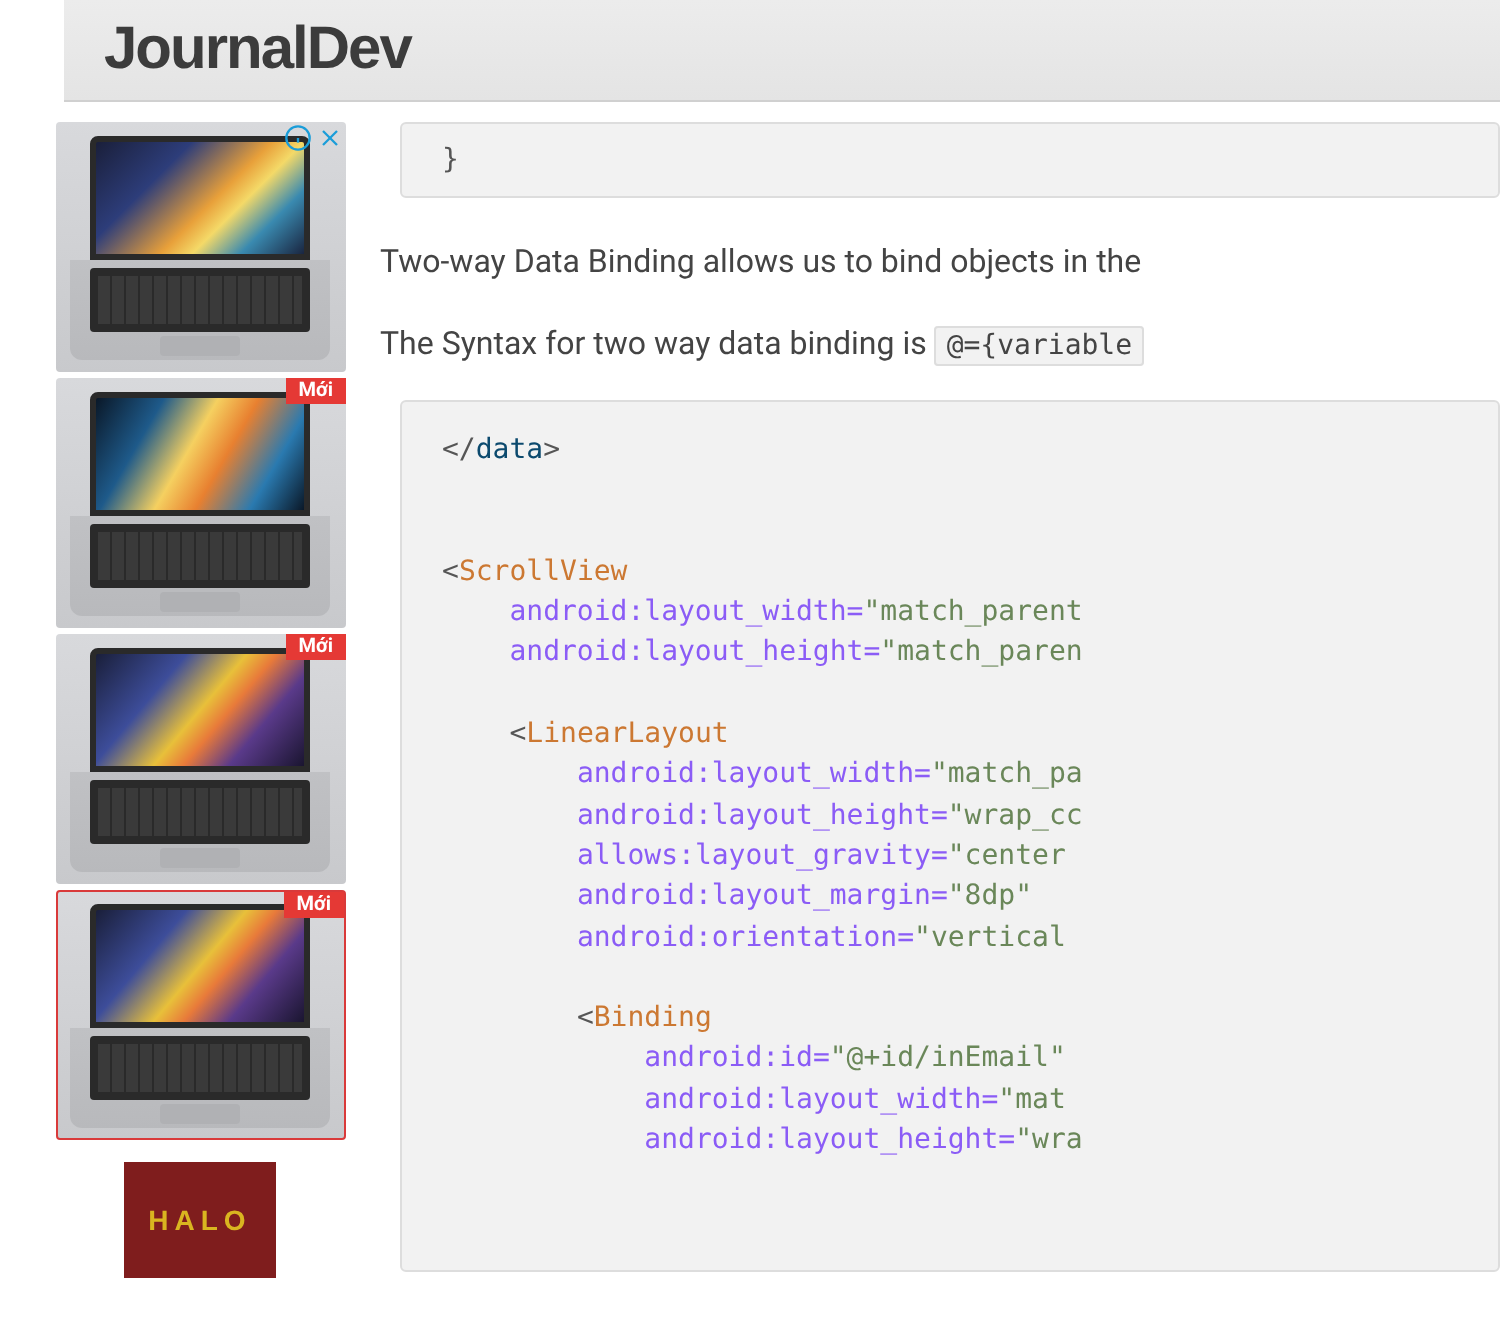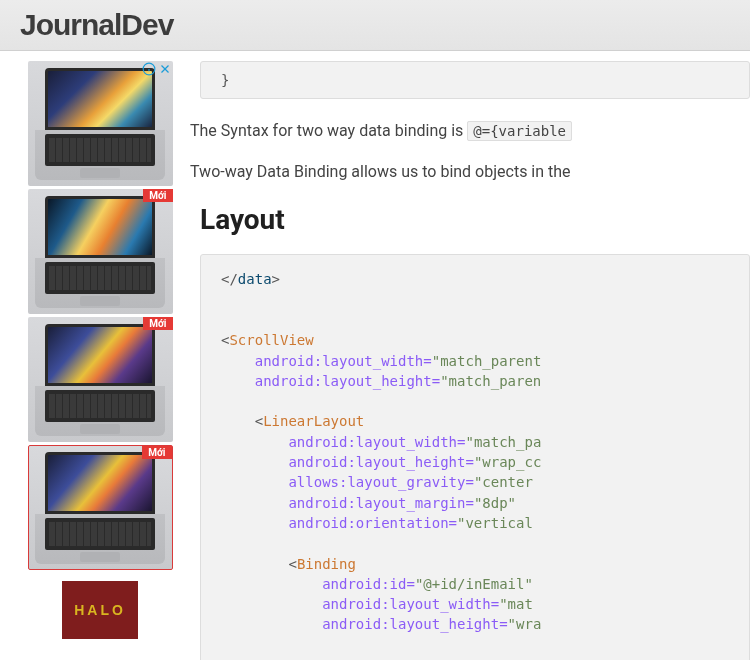--- a/index.html
+++ b/index.html
@@ -1,17 +1,17 @@
 <!DOCTYPE html>
 <html><head>
 <meta charset="utf-8">
 <style>
 *{margin:0;padding:0;box-sizing:border-box;}
 body{font-family:-apple-system,BlinkMacSystemFont,"Segoe UI",Roboto,Arial,sans-serif;background:#fff;color:#333;overflow:hidden;width:750px;height:661px;}
-.header{background:linear-gradient(to bottom,#ececec,#e4e4e4);padding:8px 20px;border-bottom:1px solid #d0d0d0;}
+.header{background:linear-gradient(to bottom,#ececec,#e4e4e4);padding:8px 20px;border-bottom:1px solid #d0d0d0;margin-left:32px;}
 .logo{font-family:Verdana,Arial,sans-serif;font-size:30px;font-weight:900;color:#3c3c3c;letter-spacing:-1px;}
 .content{display:flex;height:calc(100% - 52px);}
 .sidebar{width:190px;padding:10px 10px 10px 20px;display:flex;flex-direction:column;align-items:center;}
 .ad-card{width:145px;height:125px;margin-bottom:3px;position:relative;background:linear-gradient(to bottom,#d8d9dc 0%,#c8c9cc 100%);border-radius:2px;display:flex;flex-direction:column;align-items:center;justify-content:center;}
 .ad-card.selected{border:1px solid #d93a3a;}
 .ad-badge{position:absolute;top:0;right:0;background:#e53935;color:#fff;font-size:10px;padding:1px 6px;font-weight:bold;}
 .ad-icons{position:absolute;top:0;right:0;display:flex;gap:2px;padding:1px;}
 .ad-icon{width:14px;height:14px;color:#1a9dd9;}
 .laptop-screen{width:110px;height:62px;background:linear-gradient(135deg,#1a1f3a 0%,#2d3d7a 30%,#e8a03a 55%,#f4d968 65%,#3a8ab0 80%,#1a2540 100%);border:3px solid #2a2a2a;border-radius:4px 4px 0 0;}
 .laptop-screen.v2{background:linear-gradient(120deg,#0a1828 0%,#1e5a8a 25%,#f5d060 45%,#e88030 60%,#2a7ab0 80%,#0a1828 100%);}
@@ -95,29 +95,28 @@
       <span class="halo-text">HALO</span>
     </div>
   </div>
 
   <div class="main">
     <div class="code-block">
       <span>}</span>
     </div>
 
     <p class="para">
+      <span>Two-way Data Binding allows us to bind objects in the </span>
+    </p>
+
+    <p class="para">
       <span>The Syntax for two way data binding is </span>
       <span class="inline-code">@={variable</span>
     </p>
 
-    <p class="para">
-      <span>Two-way Data Binding allows us to bind objects in the </span>
-    </p>
-
-    <h2 class="heading">Layout</h2>
 
 
     <div class="big-code"><span class="t-punc">&lt;/</span><span class="cl-tag">data</span><span class="t-punc">&gt;</span>
 
 
 <span class="t-punc">&lt;</span><span class="t-tag">ScrollView</span>
     <span class="t-attr">android:layout_width=</span><span class="t-str">"match_parent</span>
     <span class="t-attr">android:layout_height=</span><span class="t-str">"match_paren</span>
 
     <span class="t-punc">&lt;</span><span class="t-tag">LinearLayout</span>

